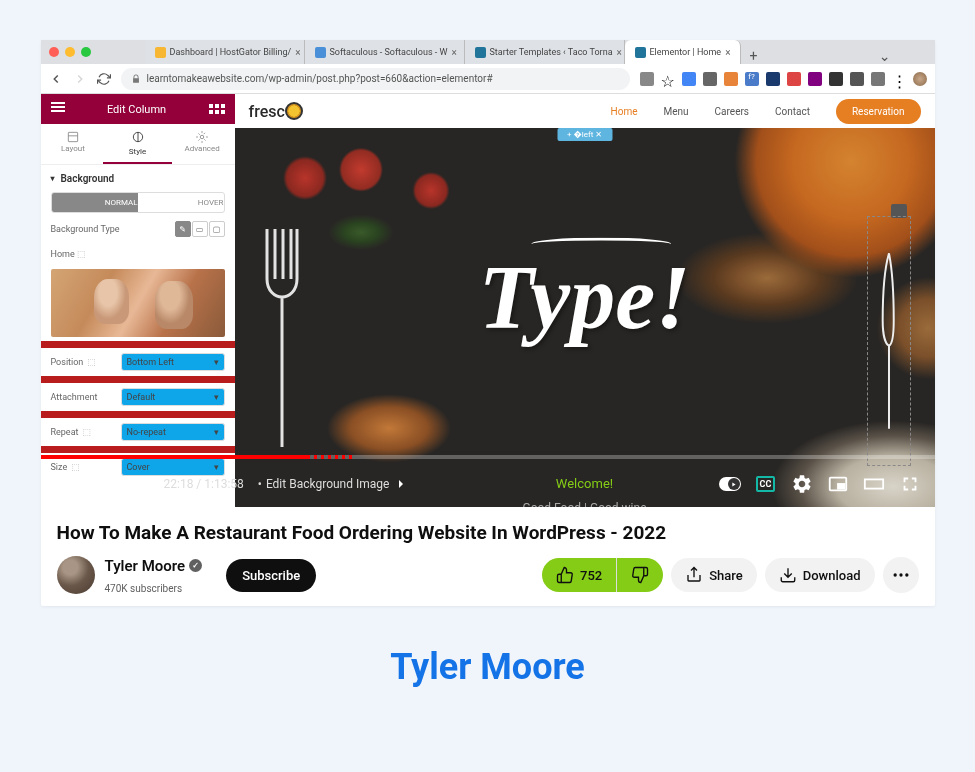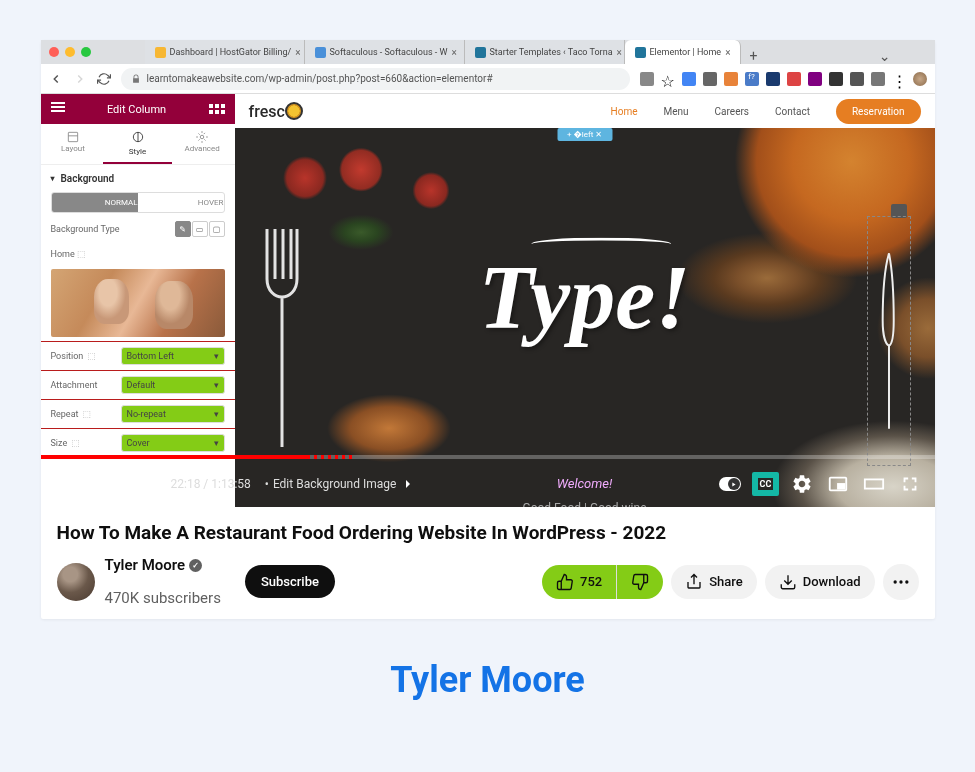--- a/index.html
+++ b/index.html
@@ -34,23 +34,23 @@
 .toggle-row{display:flex;margin:2px 10px;border:1px solid #ddd;border-radius:3px;overflow:hidden;font-size:8px}
 .toggle-row div{flex:1;text-align:right;padding:5px 0;color:#888}
 .toggle-row div.on{background:#888;color:#fff}
 .prop-row{display:flex;align-items:center;justify-content:space-between;padding:6px 10px;font-size:9px;color:#666}
 .btn-group{display:flex;gap:1px}
 .mini-btn{width:16px;height:16px;border:1px solid #ccc;background:#fff;border-radius:2px;display:flex;align-items:center;justify-content:center;font-size:8px}
 .mini-btn.on{background:#888;border-color:#888;color:#fff}
 .img-prev{margin:4px 10px;height:68px;background:linear-gradient(120deg,#d4a574 0%,#c58a5a 30%,#e8b896 50%,#b8724a 70%,#8a5a3a 100%);border-radius:2px;position:relative;overflow:hidden}
 .img-prev::before{content:'';position:absolute;left:25%;top:15%;width:35px;height:45px;background:radial-gradient(ellipse at 40% 30%,#e8c5a8 30%,#c89878 60%);border-radius:40% 40% 30% 30%}
 .img-prev::after{content:'';position:absolute;right:18%;top:18%;width:38px;height:48px;background:radial-gradient(ellipse at 40% 30%,#dfb898 30%,#b88868 60%);border-radius:40% 40% 30% 30%}
-.ctrl-row{display:flex;align-items:center;padding:5px 10px;border-top:1px solid #b91c1c;font-size:9px;color:#666}
+.ctrl-row{display:flex;align-items:center;padding:5px 10px;border-top:7px solid #b91c1c;font-size:9px;color:#666}
 .ctrl-row .lbl{width:70px;display:flex;align-items:center;gap:4px}
-.sel{flex:1;border:1px solid #ddd;border-radius:3px;padding:3px 5px;font-size:9px;color:#444;background:#84cc16;display:flex;justify-content:space-between;align-items:flex-start}
+.sel{flex:1;border:1px solid #ddd;border-radius:3px;padding:3px 5px;font-size:9px;color:#444;background:#0ea5e9;display:flex;justify-content:space-between;align-items:flex-start}
 .hero{flex:1;position:relative;background:#2a2a2a;overflow:hidden}
 .site-nav{background:#fff;height:34px;display:flex;align-items:center;padding:0 14px;justify-content:space-between}
 .logo{display:flex;align-items:center;gap:2px;font-size:16px;font-weight:500}
 .logo span:first-child{color:#2a2a2a}
 .logo-o{width:18px;height:18px;background:radial-gradient(circle,#f4c430 55%,#d4941f 58%);border-radius:50%;border:2px solid #333;position:relative;margin:0 -2px}
 .nav-items{display:flex;gap:26px;font-size:10px;color:#555;align-items:center}
 .nav-items .active{color:#e67e22}
 .resv-btn{background:#e67e22;color:#fff;padding:7px 16px;border-radius:16px;font-size:10px}
 .edit-badge{position:absolute;top:34px;left:50%;transform:translateX(-50%);background:#5eb5e0;color:#fff;font-size:8px;padding:2px 10px;border-radius:2px;z-index:4;display:flex;align-items:center;gap:4px}
 .hero-bg{position:absolute;inset:34px 0 0 0;background:#282624}
@@ -60,42 +60,42 @@
  radial-gradient(ellipse at 94% 86%,#d8d4c8 0%,#b8b0a0 6%,#5a5248 10%,transparent 13%),
  radial-gradient(circle at 10% 12%,#b8342a 0%,#8a2820 2.5%,transparent 3%),
  radial-gradient(circle at 18% 10%,#c23a2e 0%,#922c22 2.8%,transparent 3.2%),
  radial-gradient(circle at 28% 15%,#b8342a 0%,#8a2820 2.5%,transparent 3%),
  radial-gradient(ellipse at 18% 25%,#3a5a2a 0%,#2a4520 2%,transparent 4%),
  radial-gradient(ellipse at 22% 72%,#c27838 0%,#8a4f24 5%,transparent 8%),
  radial-gradient(ellipse at 76% 36%,#9a6b3a 0%,#7a4f2a 4%,#5a3a1f 7%,transparent 12%),
  #282624}
 .hello{position:absolute;left:50%;top:45%;transform:translate(-50%,-50%);font-family:'Brush Script MT',cursive;font-size:90px;color:#fff;font-style:italic;font-weight:bold;text-shadow:2px 2px 4px rgba(0,0,0,.4);z-index:3}
 .hello::before{content:'';position:absolute;top:-8px;left:52px;width:140px;height:10px;border-top:3px solid #fff;border-radius:50% 50% 0 0}
-.welcome{position:absolute;bottom:54px;left:50%;transform:translateX(-50%);color:#f0abfc;font-size:13px;font-style:italic}
+.welcome{position:absolute;bottom:54px;left:50%;transform:translateX(-50%);color:#84cc16;font-size:13px;}
 .tagline{position:absolute;bottom:30px;left:50%;transform:translateX(-50%);color:#aaa;font-size:12px}
 .fork{position:absolute;left:22px;top:130px;width:50px;height:230px;opacity:.95}
 .knife{position:absolute;right:24px;top:122px;width:44px;height:250px;border:1px dashed #888;padding:6px}
 .widget-handle{position:absolute;right:28px;top:110px;width:16px;height:14px;background:#555;border-radius:2px}
 .player-bar{position:absolute;bottom:0;left:0;right:0;height:52px;z-index:10}
 .progress{position:absolute;top:0;left:0;right:0;height:4px;background:rgba(255,255,255,.28)}
 .progress-fill{height:100%;background:#f00;width:30%}
 .progress-buffer{position:absolute;top:0;left:0;height:4px;width:35%;background:repeating-linear-gradient(90deg,#f00 0,#f00 3px,transparent 3px,transparent 7px)}
-.controls{position:absolute;bottom:0;left:8px;right:0;height:46px;display:flex;align-items:center;padding:0 14px;color:#fff;gap:14px}
+.controls{position:absolute;bottom:0;left:1px;right:0;height:46px;display:flex;align-items:center;padding:0 14px;color:#fff;gap:14px}
 .ctrl-ico{width:22px;height:22px;display:flex;align-items:center;justify-content:center;cursor:pointer}
 .vtime{font-size:12px;color:#ddd}
 .chapter{font-size:12px;color:#ddd;display:flex;align-items:center;gap:4px}
 .spacer{flex:1}
 .meta{padding:14px 16px 12px}
 .vtitle{font-size:19px;font-weight:700;color:#0f0f0f;margin-bottom:12px}
 .meta-row{display:flex;align-items:center;gap:10px}
 .avatar{width:38px;height:38px;border-radius:50%;background:radial-gradient(circle at 35% 30%,#a89585 20%,#6a584a 50%,#4a3a30 100%)}
 .chan{display:flex;flex-direction:column}
 .chan-name{font-size:15px;font-weight:600;color:#0f0f0f;display:flex;align-items:center;gap:4px}
 .verif{width:13px;height:13px;background:#606060;border-radius:50%;display:inline-flex;align-items:center;justify-content:center;color:#fff;font-size:8px}
-.subs{font-size:15px;color:#606060;margin-top:15px}
+.subs{font-size:10px;color:#606060;margin-top:8px}
 .sub-btn{background:#0f0f0f;color:#fff;border-radius:18px;padding:9px 16px;font-size:13px;font-weight:500;margin-left:14px}
 .action-btns{margin-left:auto;display:flex;gap:8px;align-items:center}
 .act-btn{background:#f2f2f2;border-radius:18px;padding:8px 14px;font-size:13px;font-weight:500;color:#0f0f0f;display:flex;align-items:center;gap:6px}
 .like-group{display:flex;background:#84cc16;border-radius:18px;overflow:hidden}
 .like-group .act-btn{background:transparent;border-radius:0}
 .like-group .act-btn:first-child{border-right:1px solid #ddd}
 .more-btn{width:36px;height:36px;background:#f2f2f2;border-radius:50%;display:flex;align-items:center;justify-content:center}
 .big-name{font-size:36px;font-weight:700;color:#1473e6;margin-top:40px}
 svg{display:block}
 </style>
@@ -341,21 +341,21 @@
     <div class="ctrl-ico">
             <div style="width:28px;height:14px;background:#fff;border-radius:8px;position:relative">
               <div style="position:absolute;right:1px;top:1px;width:12px;height:12px;background:#333;border-radius:50%;display:flex;align-items:center;justify-content:center">
                 <svg viewBox="0 0 24 24" width="7" height="7" fill="#fff">
                   <path d="M8 5v14l11-7z"></path>
                 </svg>
               </div>
             </div>
           </div>
     <div class="ctrl-ico">
-            <div style="border:6px solid #14b8a6;border-radius:2px;padding:1px 2px;font-size:9px;font-weight:bold">CC</div>
+            <div style="border:2px solid #14b8a6;border-radius:2px;padding:1px 2px;font-size:9px;font-weight:bold">CC</div>
           </div>
     <div class="ctrl-ico">
             <svg viewBox="0 0 24 24" width="22" height="22" fill="#fff">
               <path d="M19.14 12.94c.04-.3.06-.61.06-.94 0-.32-.02-.64-.07-.94l2.03-1.58a.49.49 0 00.12-.61l-1.92-3.32a.488.488 0 00-.59-.22l-2.39.96c-.5-.38-1.03-.7-1.62-.94l-.36-2.54a.484.484 0 00-.48-.41h-3.84c-.24 0-.43.17-.47.41l-.36 2.54c-.59.24-1.13.57-1.62.94l-2.39-.96c-.22-.08-.47 0-.59.22L2.74 8.87c-.12.21-.08.47.12.61l2.03 1.58c-.05.3-.09.63-.09.94s.02.64.07.94l-2.03 1.58a.49.49 0 00-.12.61l1.92 3.32c.12.22.37.29.59.22l2.39-.96c.5.38 1.03.7 1.62.94l.36 2.54c.05.24.24.41.48.41h3.84c.24 0 .44-.17.47-.41l.36-2.54c.59-.24 1.13-.56 1.62-.94l2.39.96c.22.08.47 0 .59-.22l1.92-3.32c.12-.22.07-.47-.12-.61l-2.01-1.58zM12 15.6c-1.98 0-3.6-1.62-3.6-3.6s1.62-3.6 3.6-3.6 3.6 1.62 3.6 3.6-1.62 3.6-3.6 3.6z"></path>
             </svg>
           </div>
     <div class="ctrl-ico">
             <svg viewBox="0 0 24 24" width="22" height="22" fill="none" stroke="#fff" stroke-width="2">
               <rect x="3" y="5" width="18" height="14" rx="1"></rect>
               <rect x="12" y="12" width="7" height="5" fill="#fff"></rect>

